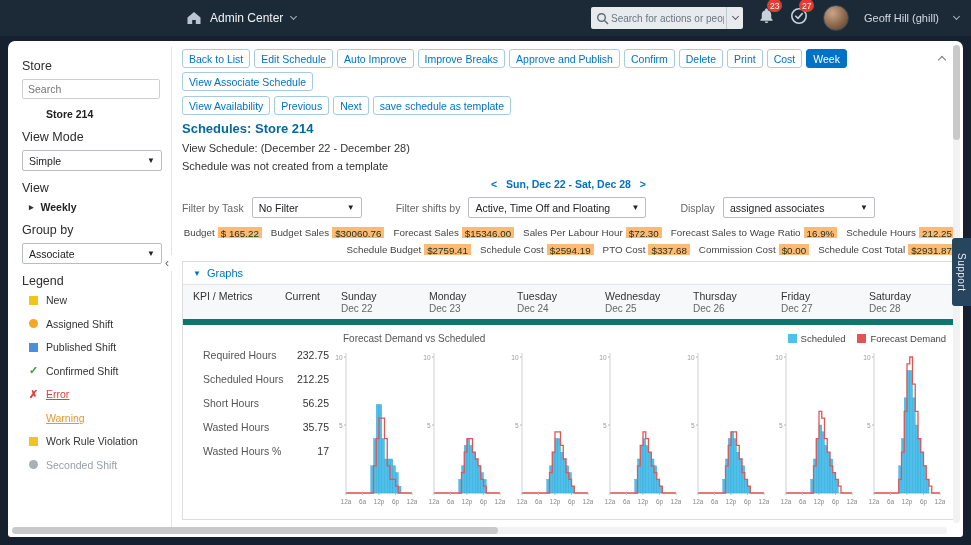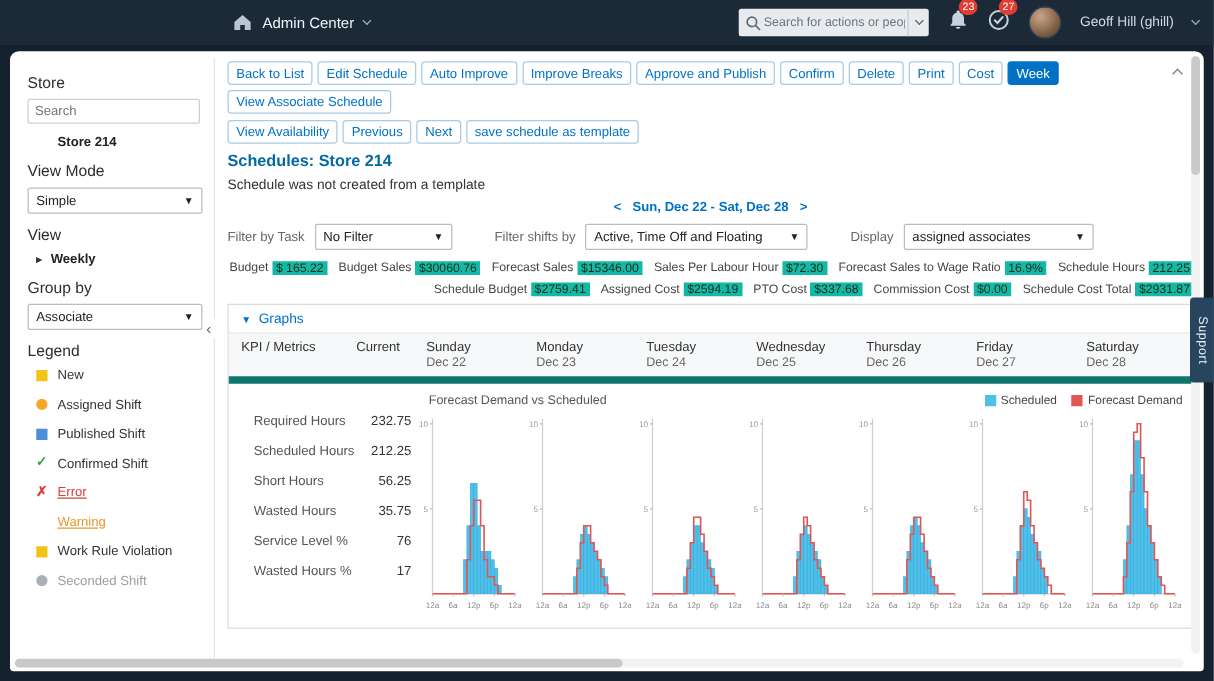--- a/index.html
+++ b/index.html
@@ -73,21 +73,21 @@
   .week-nav { text-align:center; font-size:10.5px; font-weight:bold; color:#0072c6; margin:2px 0 7px; }
   .wn-arrow { cursor:pointer; margin:0 6px; }
   .filters { display:flex; align-items:center; gap:8px; margin:4px 0 9px; }
   .f-label { font-size:10.5px; color:#666; }
   .f-gap { margin-left:26px; }
   .dd.f-task { width:110px; } .dd.f-shifts { width:178px; } .dd.f-display { width:152px; }
   .kpi-row { display:flex; justify-content:flex-end; align-items:center; font-size:9.8px;
     margin-bottom:6px; white-space:nowrap; overflow:hidden; }
   .kpi { margin-left:9px; }
   .kpi-label { color:#444; margin-right:3px; }
-  .kpi-value { background:#14b8a6; color:#1e2e14; padding:1.5px 3px; border-radius:1px; }
+  .kpi-value { background:#fdba74; color:#1e2e14; padding:1.5px 3px; border-radius:1px; }
   
   .graphs { border:1px solid #dcdcdc; margin-top:2px; }
   .g-header { padding:5px 10px; border-bottom:1px solid #e3e3e3; color:#0072c6;
     font-size:11px; display:flex; align-items:center; gap:6px; cursor:pointer; }
   .g-caret { font-size:8px; }
   .thead { display:flex; background:#f7f8f9; border-bottom:6px solid #0f766e; padding:5px 0 5px 10px; }
   .col-kpi { width:92px; font-size:10.5px; color:#333; }
   .col-current { width:44px; text-align:left; font-size:10.5px; color:#333; }
   .day-headers { display:flex; }
   .day-col { width:88px; padding-left:12px; }
@@ -243,20 +243,21 @@
           <button class="btn">View Associate Schedule</button>
         </div>
       <div class="toolbar-row" id="tb-row2">
           <button class="btn">View Availability</button>
           <button class="btn">Previous</button>
           <button class="btn">Next</button>
           <button class="btn">save schedule as template</button>
         </div>
 
       <div class="page-title">Schedules: Store 214</div>
+      <div class="sub">View Schedule: (December 22 - December 28)</div>
       <div class="sub">Schedule was not created from a template</div>
 
       <div class="week-nav">
         <span class="wn-arrow">&lt;</span>
         <span>Sun, Dec 22 - Sat, Dec 28</span>
         <span class="wn-arrow">&gt;</span>
       </div>
 
       <div class="filters">
         <span class="f-label">Filter by Task</span>
@@ -279,21 +280,21 @@
       <div class="kpi-row" id="kpi-row1">
           <span class="kpi"><span class="kpi-label">Schedule vs Budget</span><span class="kpi-value">$ 165.22</span></span>
           <span class="kpi"><span class="kpi-label">Budget Sales</span><span class="kpi-value">$30060.76</span></span>
           <span class="kpi"><span class="kpi-label">Forecast Sales</span><span class="kpi-value">$15346.00</span></span>
           <span class="kpi"><span class="kpi-label">Sales Per Labour Hour</span><span class="kpi-value">$72.30</span></span>
           <span class="kpi"><span class="kpi-label">Forecast Sales to Wage Ratio</span><span class="kpi-value">16.9%</span></span>
           <span class="kpi"><span class="kpi-label">Schedule Hours</span><span class="kpi-value">212.25</span></span>
         </div>
       <div class="kpi-row" id="kpi-row2">
           <span class="kpi"><span class="kpi-label">Schedule Budget</span><span class="kpi-value">$2759.41</span></span>
-          <span class="kpi"><span class="kpi-label">Assigned Cost</span><span class="kpi-value">$2594.19</span></span>
+          <span class="kpi"><span class="kpi-label">Schedule Cost</span><span class="kpi-value">$2594.19</span></span>
           <span class="kpi"><span class="kpi-label">PTO Cost</span><span class="kpi-value">$337.68</span></span>
           <span class="kpi"><span class="kpi-label">Commission Cost</span><span class="kpi-value">$0.00</span></span>
           <span class="kpi"><span class="kpi-label">Schedule Cost Total</span><span class="kpi-value">$2931.87</span></span>
         </div>
 
       <section class="graphs">
         <div class="g-header">
           <span class="g-caret">▼</span>
           <span>Graphs</span>
         </div>
@@ -341,24 +342,20 @@
                 <span class="m-label">Scheduled Hours</span>
                 <span class="m-value">212.25</span>
               </div>
               <div class="m-row">
                 <span class="m-label">Short Hours</span>
                 <span class="m-value">56.25</span>
               </div>
               <div class="m-row">
                 <span class="m-label">Wasted Hours</span>
                 <span class="m-value">35.75</span>
-              </div>
-              <div class="m-row">
-                <span class="m-label">Service Level %</span>
-                <span class="m-value">76</span>
               </div>
               <div class="m-row">
                 <span class="m-label">Wasted Hours %</span>
                 <span class="m-value">17</span>
               </div>
             </div>
           <div class="charts-area">
             <div class="charts-top">
               <span class="chart-title">Forecast Demand vs Scheduled</span>
               <span class="chart-legend" id="chart-legend">

